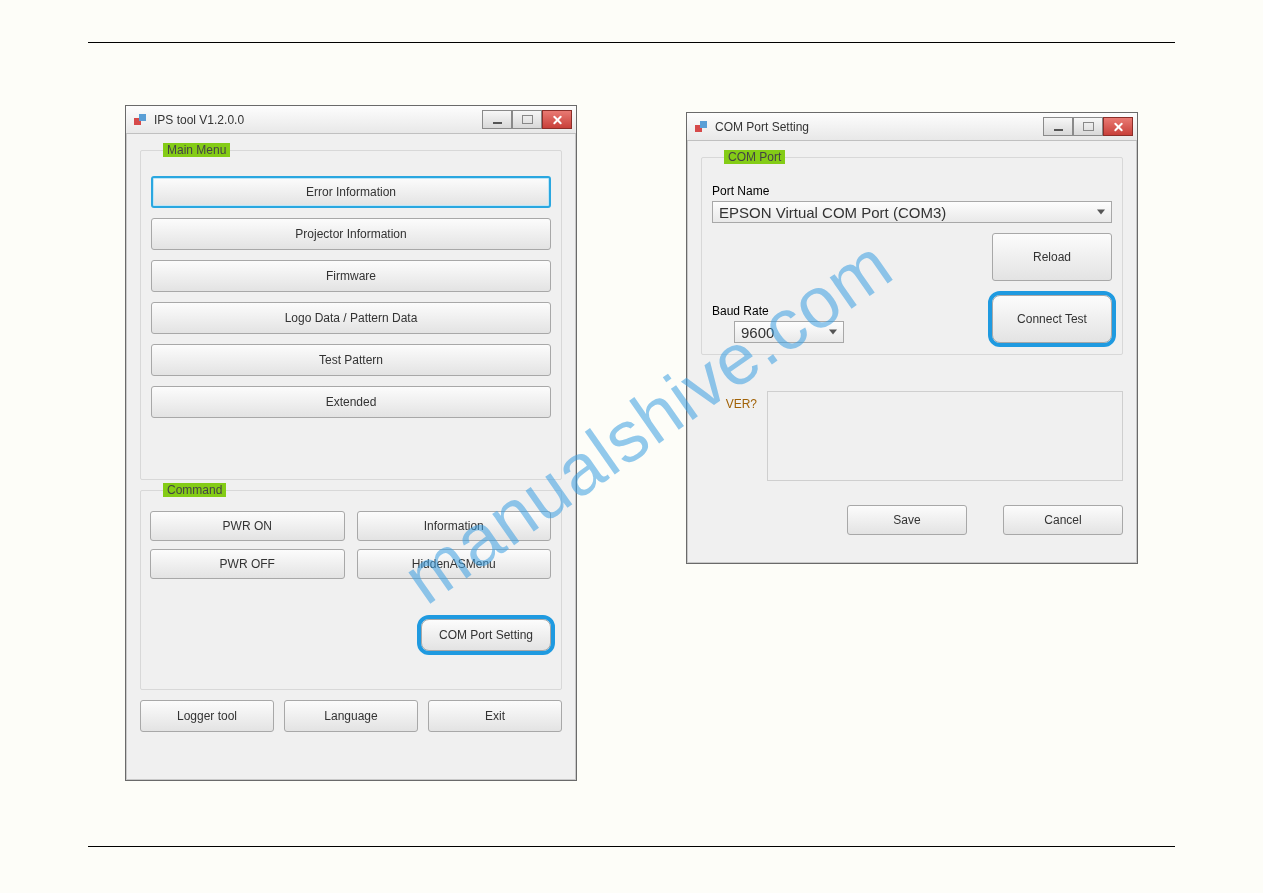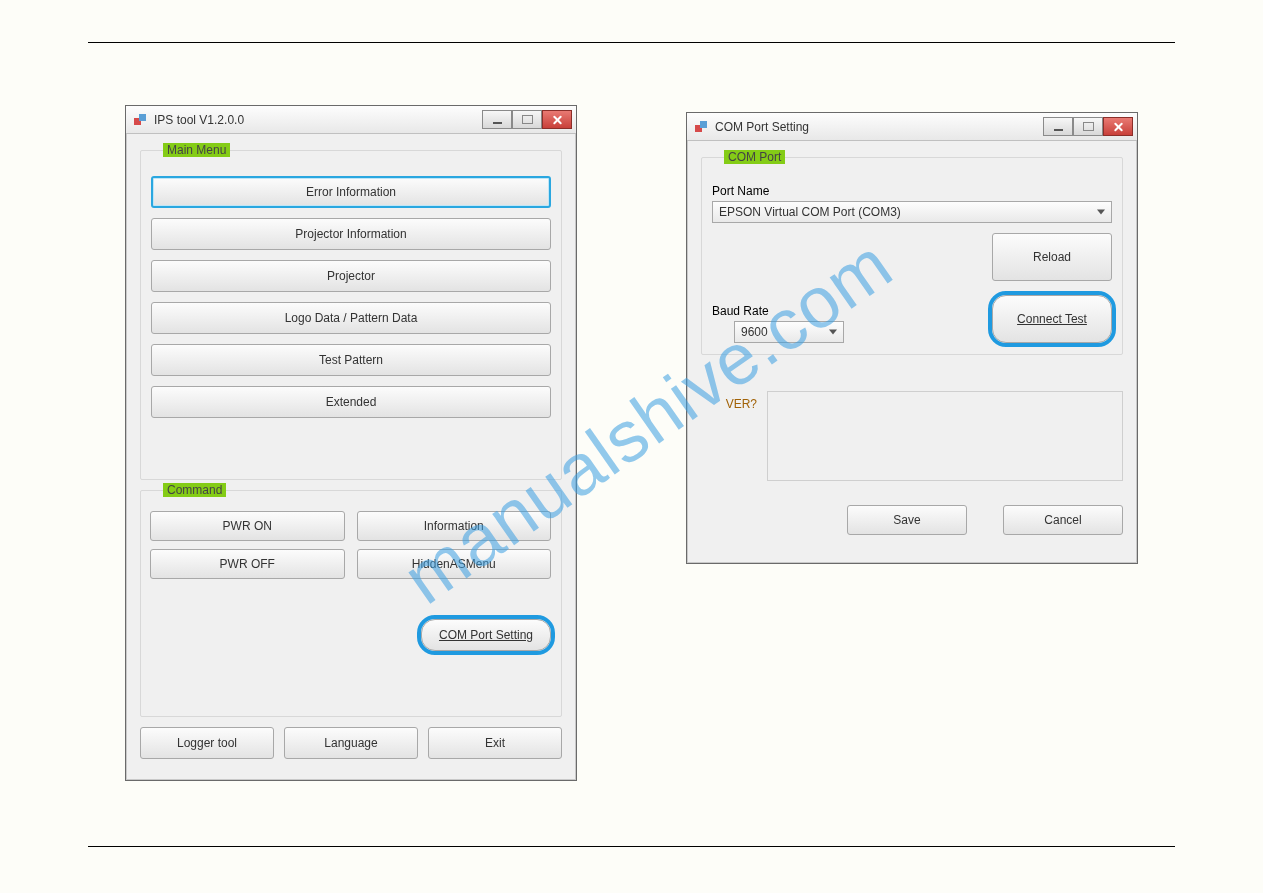--- a/index.html
+++ b/index.html
@@ -138,22 +138,21 @@
   .btn.wide { width: 100%; margin: 5px 0; height: 32px; }
   .btn.small { height: 32px; }
 
   .btn.hl {
     border: 2px solid #2aa7e0;
     box-shadow: 0 0 0 1px #bfe6f7 inset;
   }
   .btn.ring {
     outline: 4px solid #1f9ae0;
     outline-offset: 0px;
-    border-radius: 14px;
-    text-decoration: underline;
+    border-radius: 8px;
   }
 
   .cmd-grid {
     display:grid;
     grid-template-columns: 1fr 1fr;
     gap: 8px 12px;
     text-align: right;
   }
   .cmd-grid .btn { width:100%; height: 30px; }
 
@@ -167,21 +166,21 @@
 
   
   .label { color:#000000; font-size:12px; margin: 6px 0 3px 0; display:block;}
   .combo {
     height: 22px;
     border: 1px solid #a8a8a8;
     background: linear-gradient(#fdfdfd,#e9e9e9);
     display:flex; align-items:center;
     padding: 0 6px;
     position:relative;
-    font-size:12px;
+    font-size:15px;
     color:#333;
   }
   .combo .arrow {
     position:absolute; right:6px; top:50%;
     width:0; height:0; border-left:4px solid transparent;
     border-right:4px solid transparent; border-top:5px solid #555;
     transform: translateY(-50%);
   }
   .combo.port { width: 100%; }
   .combo.baud { width: 110px; margin-left: 22px; }
@@ -229,27 +228,27 @@
       <div class="win-btn max"></div>
       <div class="win-btn close"></div>
     </div>
   </div>
   <div class="client">
 
     <div class="groupbox" style="height:330px;">
       <span class="legend">Main Menu</span>
       <div class="btn wide hl">Error Information</div>
       <div class="btn wide">Projector Information</div>
-      <div class="btn wide">Projector</div>
+      <div class="btn wide">Firmware</div>
       <div class="btn wide">Logo Data / Pattern Data</div>
       <div class="btn wide">Test Pattern</div>
       <div class="btn wide">Extended</div>
     </div>
 
-    <div class="groupbox" style="height:227px;padding-left:9px;">
+    <div class="groupbox" style="height:200px;padding-left:9px;">
       <span class="legend">Command</span>
       <div class="cmd-grid">
         <div class="btn">PWR ON</div>
         <div class="btn">Information</div>
         <div class="btn">PWR OFF</div>
         <div class="btn">HiddenASMenu</div>
       </div>
       <div style="display:flex; justify-content:flex-end; margin-top:40px;">
         <div class="btn small ring" style="width:130px;">COM Port Setting</div>
       </div>

